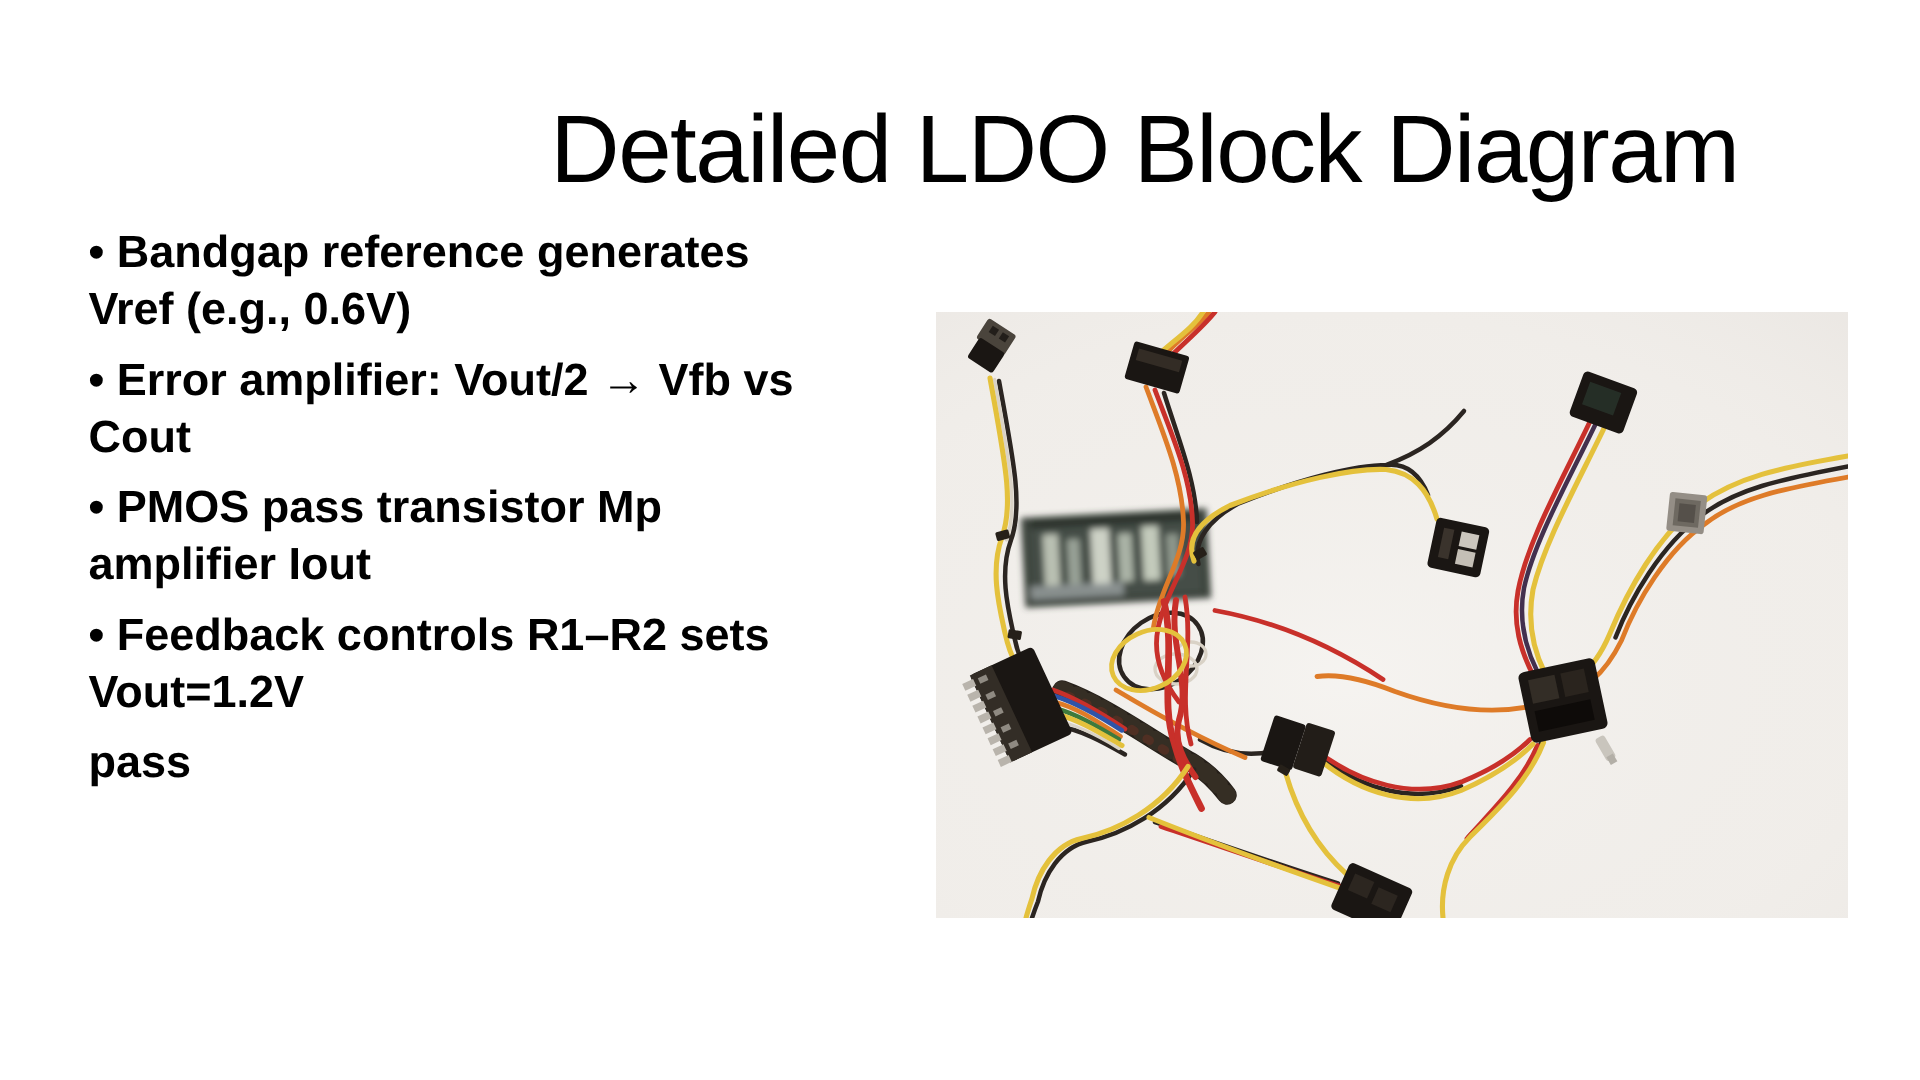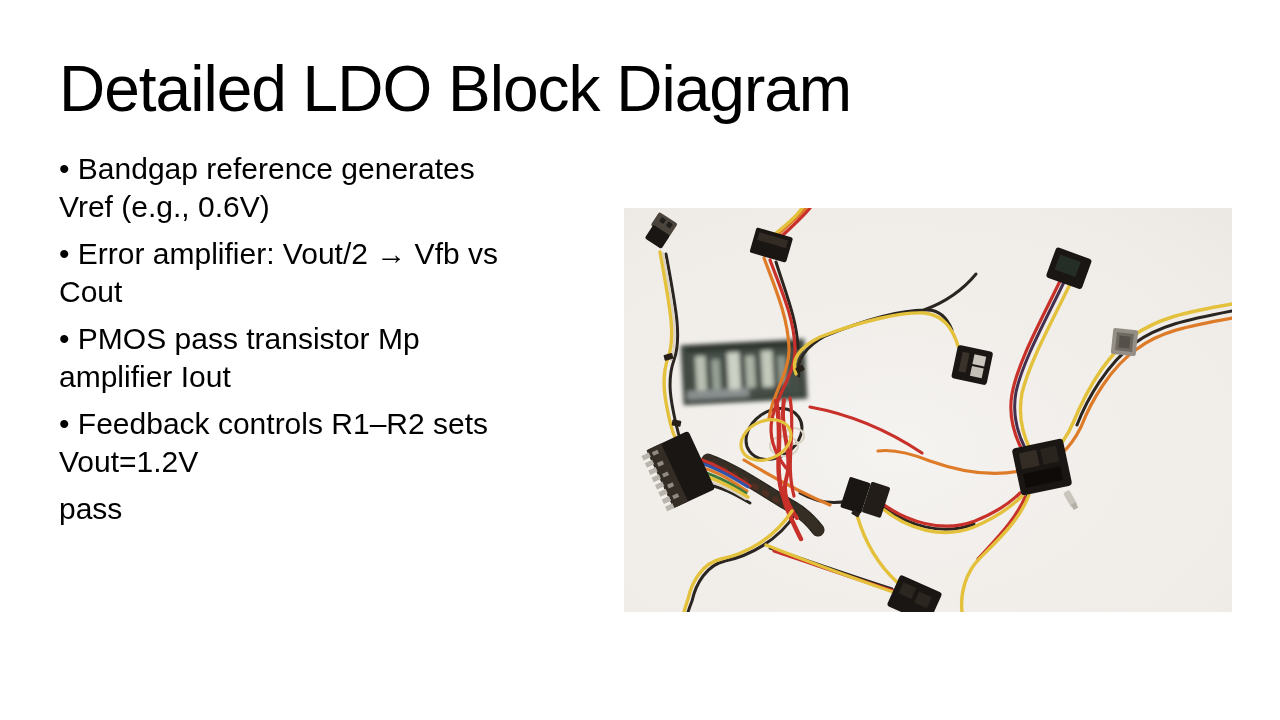--- a/index.html
+++ b/index.html
@@ -1,26 +1,26 @@
 <!DOCTYPE html>
 <html><head>
 <meta charset="utf-8">
 <style>
   html,body{margin:0;padding:0;background:#fff;}
   .slide{
     position:relative;width:1280px;height:720px;overflow:hidden;
     background:#ffffff;font-family:"Liberation Sans",sans-serif;color:#000;
   }
   .title{
-    position:absolute;left:59px;top:56px;width:1100px;
-    font-size:64px;line-height:1.05;font-weight:400;letter-spacing:-1px;color:#000;
+    position:absolute;left:59px;top:66px;width:1100px;
+    font-size:64px;line-height:1.05;font-weight:400;letter-spacing:-1px;color:#000;text-align:right;
   }
   .bullets{
     position:absolute;left:59px;top:150px;width:560px;
-    font-size:30px;line-height:38px;font-weight:400;color:#000;
+    font-size:30px;line-height:38px;font-weight:700;color:#000;
   }
   .bullet{margin:0 0 9px 0;}
   .bullet span{display:block;}
   .photo{
     position:absolute;left:624px;top:208px;width:608px;height:404px;
   }
   .photo svg{display:block;width:100%;height:100%;}
 </style>
 </head>
 <body>

